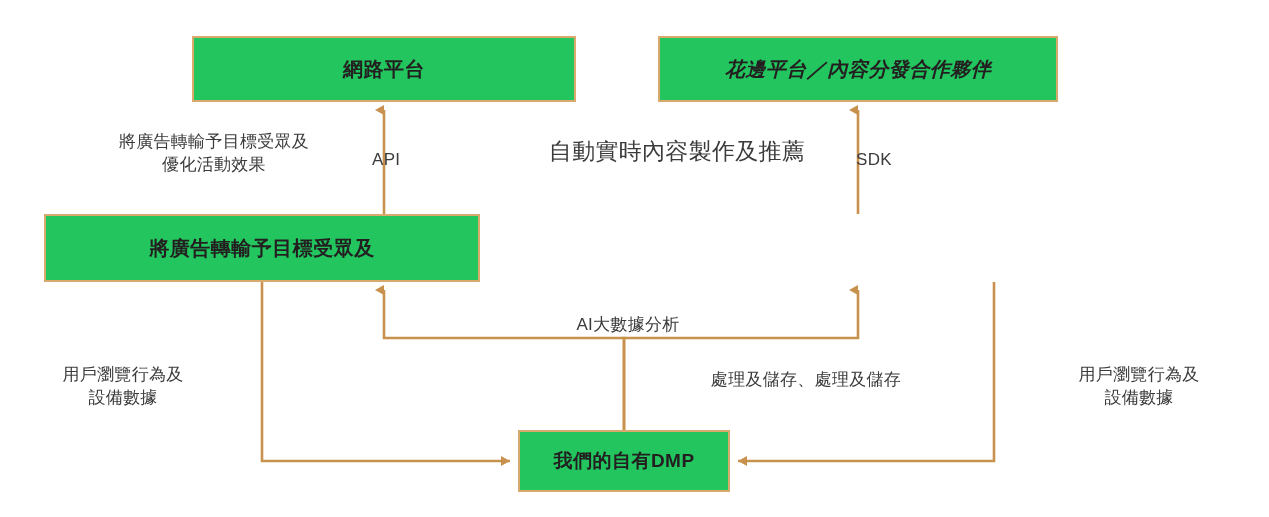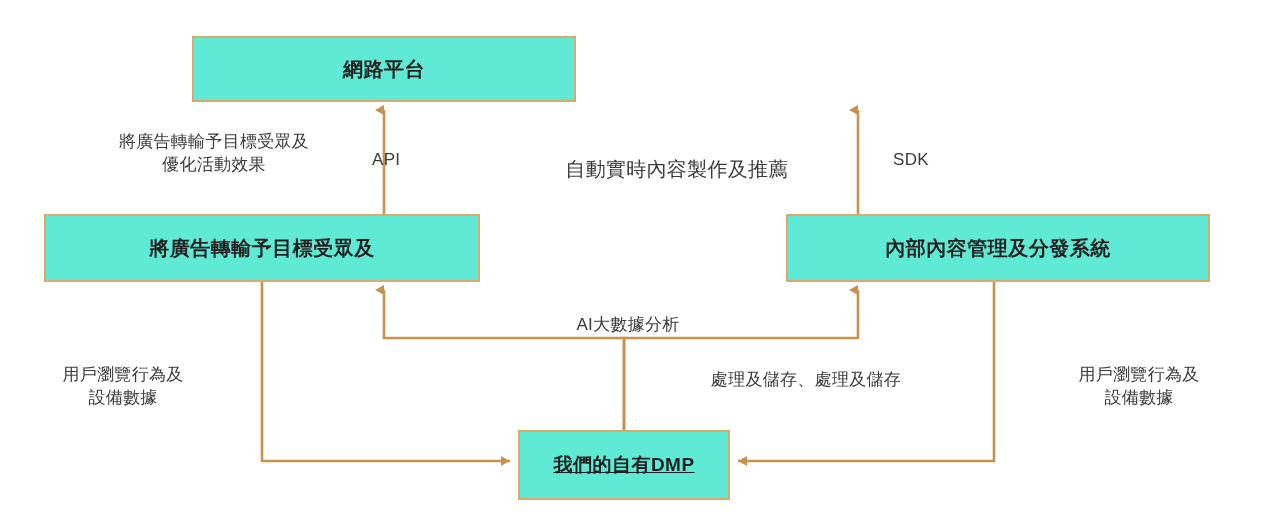--- a/index.html
+++ b/index.html
@@ -21,21 +21,21 @@
     position: absolute;
     left: 0;
     top: 0;
     width: 1269px;
     height: 517px;
   }
   .node {
     position: absolute;
     box-sizing: border-box;
     border: 2px solid #D9A96E;
-    background: #5eead4;
+    background: #22c55e;
     display: flex;
     align-items: center;
     justify-content: center;
     color: #231F20;
     font-weight: bold;
     letter-spacing: 0.5px;
   }
   .node-label {
     display: block;
     text-align: center;
@@ -52,27 +52,27 @@
     text-align: center;
     white-space: pre-line;
     letter-spacing: 0.3px;
   }
 
   
   #node-web-platform        { left: 192px; top: 36px;  width: 384px; height: 66px;  font-size: 20px; }
   #node-lace-platform       { left: 658px; top: 36px;  width: 400px; height: 66px;  font-size: 20px; }
   #node-ad-campaign-system  { left: 44px;  top: 214px; width: 436px; height: 68px;  font-size: 20px; }
   #node-content-system      { left: 786px; top: 214px; width: 424px; height: 68px;  font-size: 20px; }
-  #node-dmp                 { left: 518px; top: 430px; width: 212px; height: 70px;  font-size: 19px; text-decoration: underline; }
+  #node-dmp                 { left: 518px; top: 430px; width: 212px; height: 62px;  font-size: 19px; }
 
   
   #label-ad-delivery  { left: 74px;  top: 130px; width: 280px; font-size: 17px; }
   #label-api          { left: 372px; top: 148px; width: 100px; font-size: 17px; text-align: left; }
-  #label-content-auto { left: 532px; top: 156px; width: 290px; font-size: 20px; }
-  #label-sdk          { left: 856px; top: 148px; width: 100px; font-size: 17px; text-align: left; margin-left: 37px; }
+  #label-content-auto { left: 532px; top: 136px; width: 290px; font-size: 23px; }
+  #label-sdk          { left: 856px; top: 148px; width: 100px; font-size: 17px; text-align: left; }
   #label-ai-analytics { left: 528px; top: 313px; width: 200px; font-size: 17px; }
   #label-data-pipe    { left: 676px; top: 368px; width: 260px; font-size: 17px; }
   #label-user-left    { left: 28px;  top: 363px; width: 190px; font-size: 17px; }
   #label-user-right   { left: 1044px;top: 363px; width: 190px; font-size: 17px; }
 </style>
 </head>
 <body>
 
 <div id="canvas">
 
@@ -102,28 +102,28 @@
       <path d="M262,282 L262,461 L510,461" marker-end="url(#arrow-right)"></path>
 
       <path d="M994,282 L994,461 L738,461" marker-end="url(#arrow-left)"></path>
     </g>
   </svg>
 
   <div class="node" id="node-web-platform">
     <span class="node-label">網路平台</span>
   </div>
 
+  <div class="node italic" id="node-lace-platform">
+    <span class="node-label">花邊平台／內容分發合作夥伴</span>
+  </div>
 
   <div class="node" id="node-ad-campaign-system">
     <span class="node-label">將廣告轉輸予目標受眾及</span>
   </div>
 
-  <div class="node" id="node-content-system">
-    <span class="node-label">內部內容管理及分發系統</span>
-  </div>
 
   <div class="node" id="node-dmp">
     <span class="node-label">我們的自有DMP</span>
   </div>
 
   <div class="edge-label" id="label-ad-delivery">將廣告轉輸予目標受眾及
 優化活動效果</div>
 
   <div class="edge-label" id="label-api">API</div>
 

